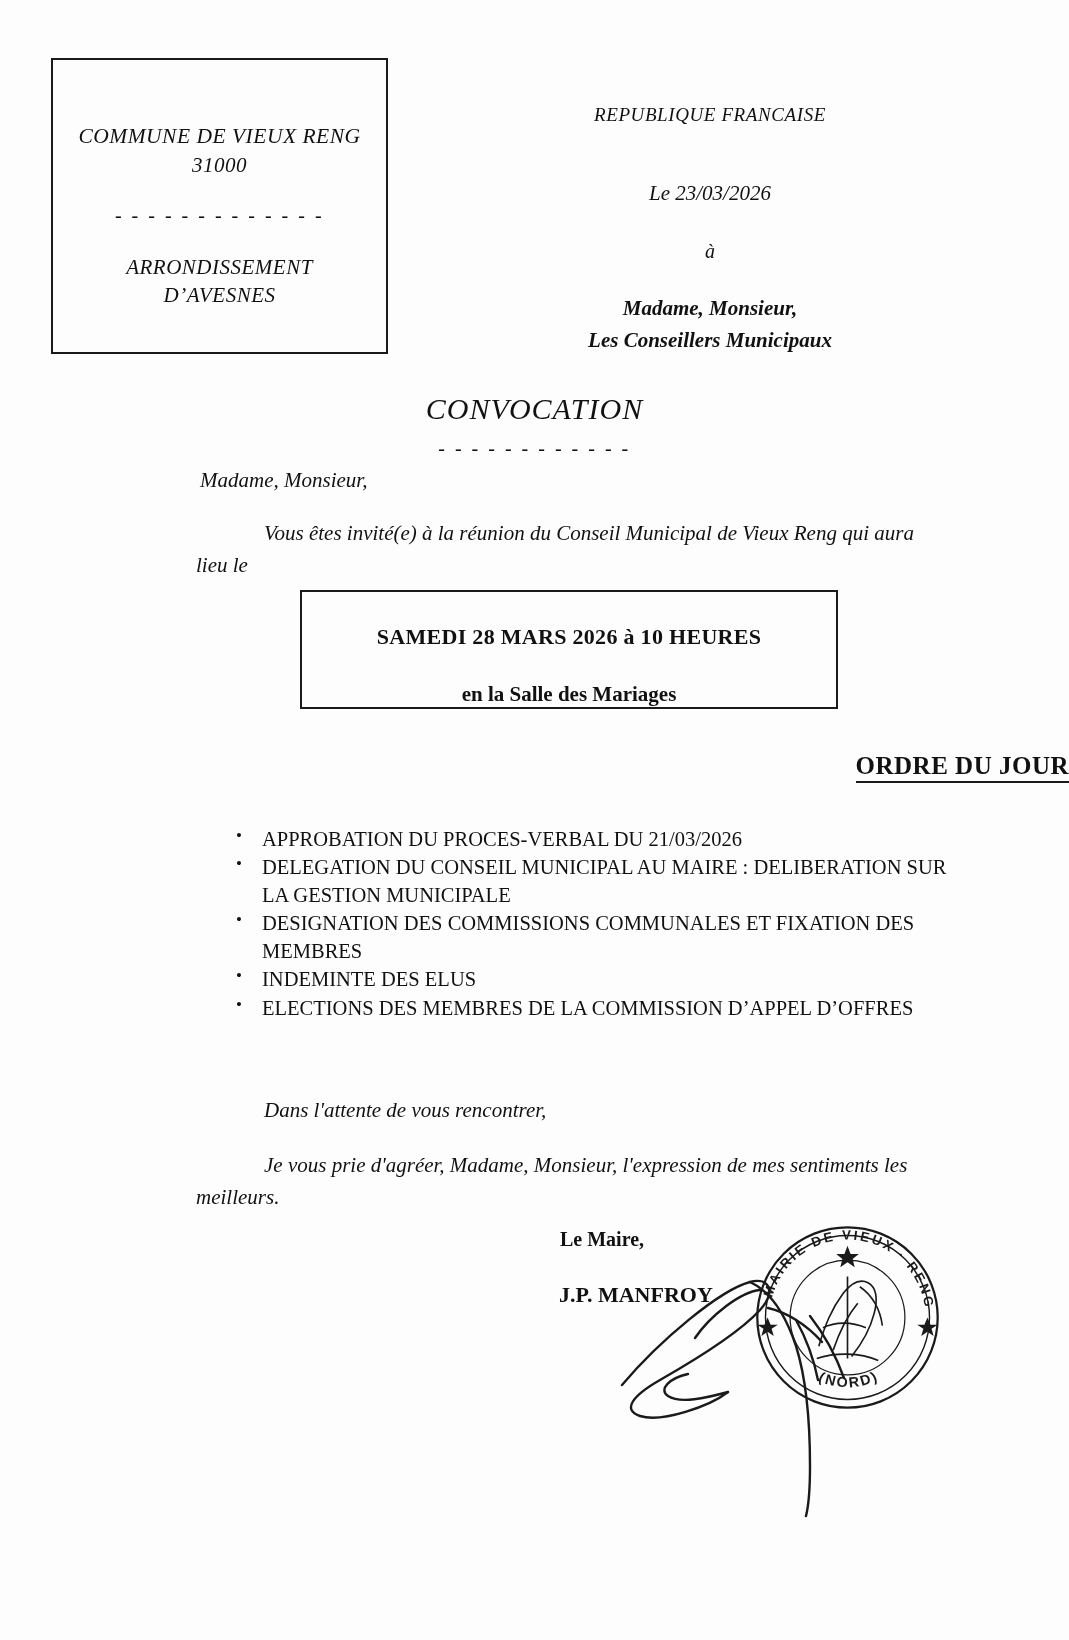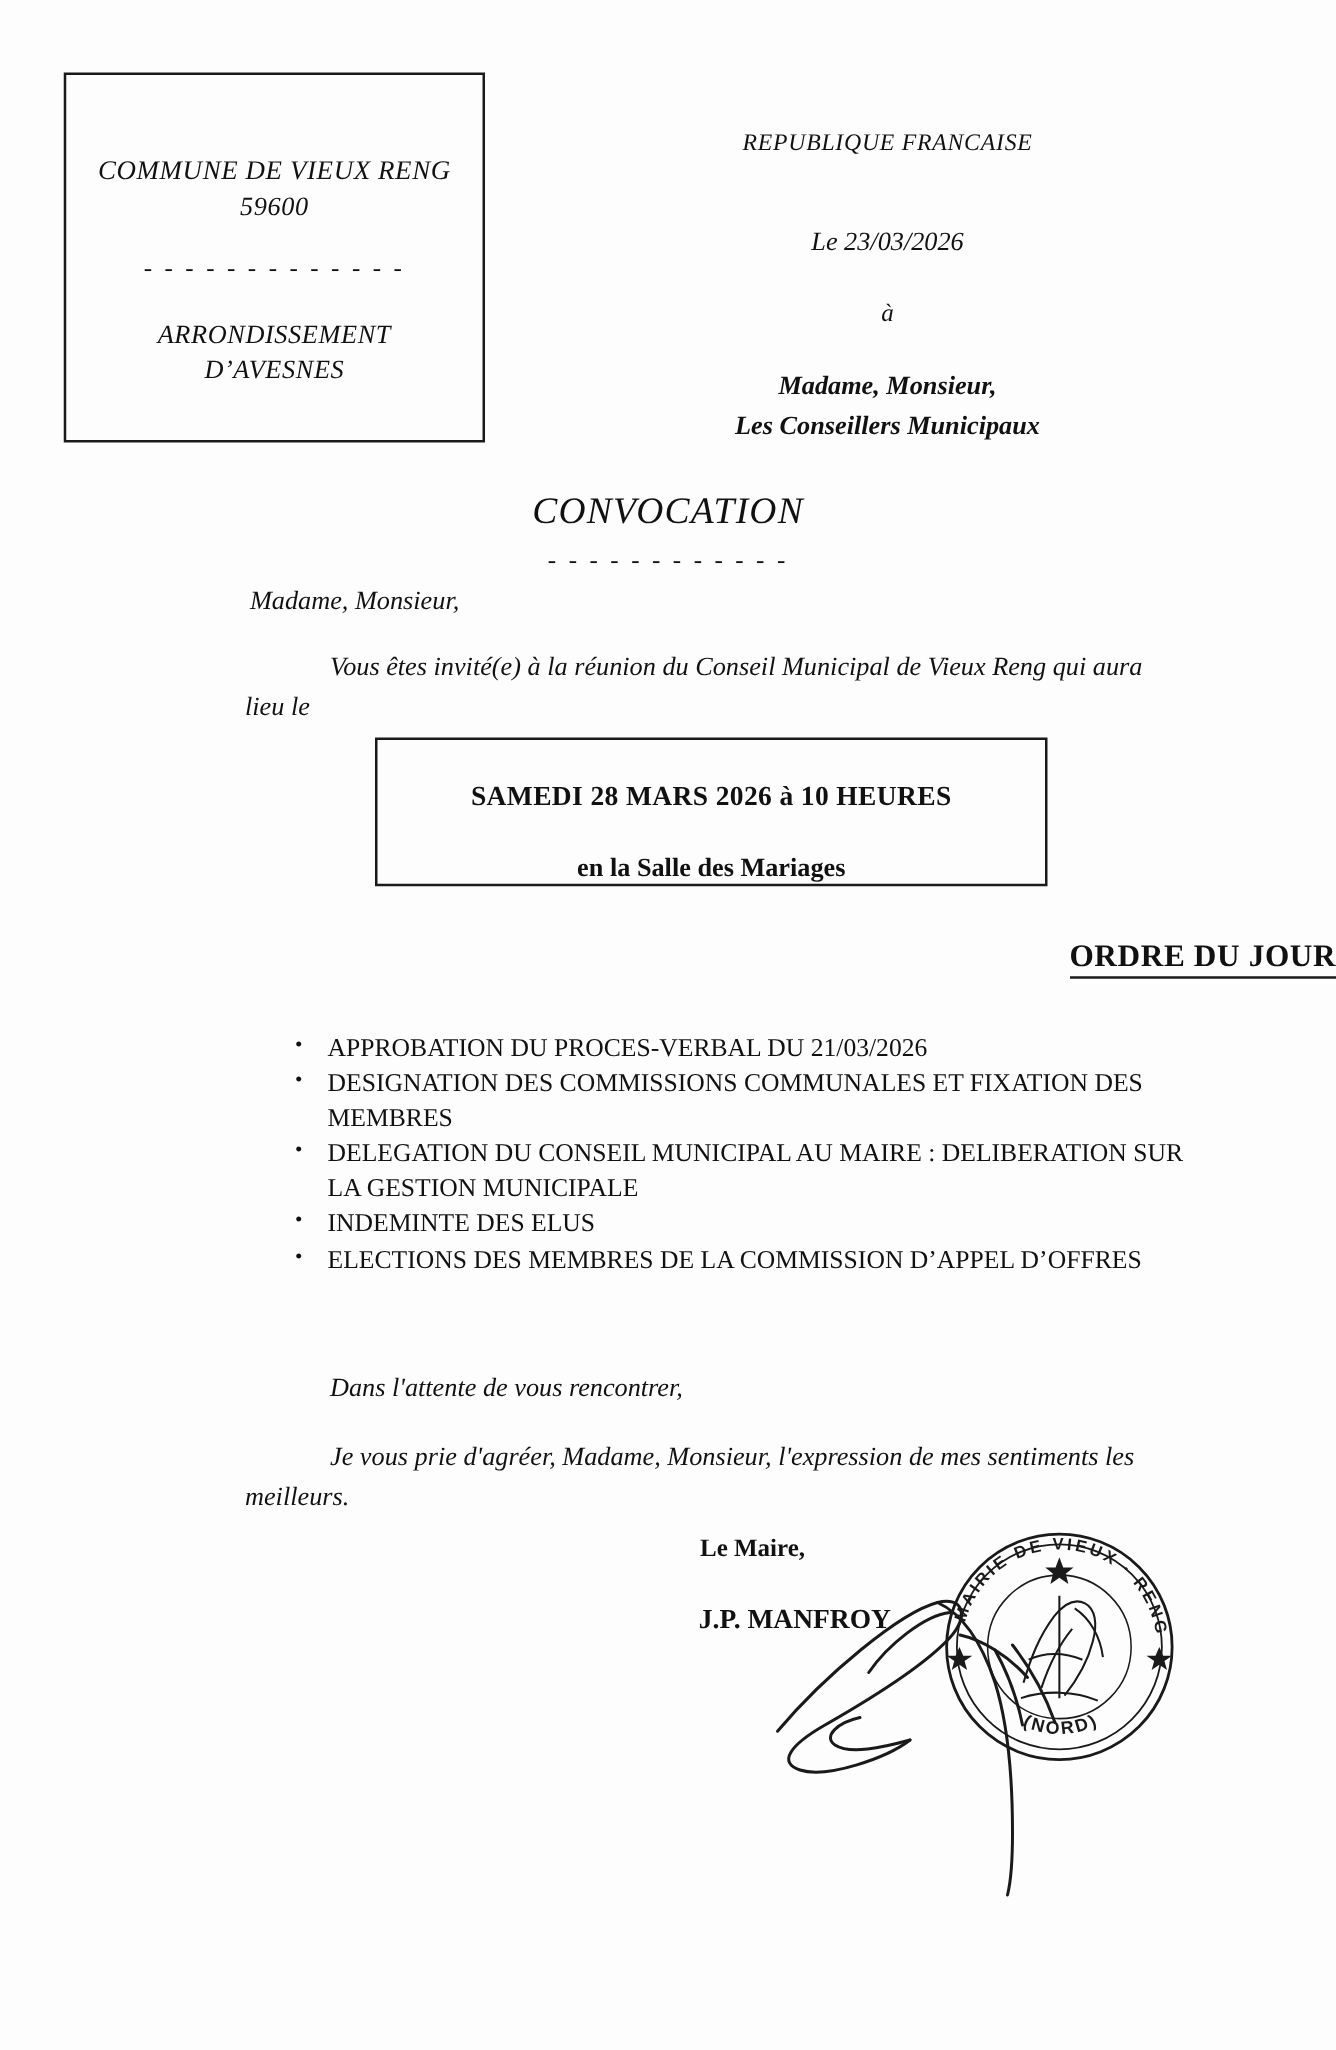--- a/index.html
+++ b/index.html
@@ -222,21 +222,21 @@
 </style>
 </head>
 <body>
 
 <div class="page">
 
   <div class="header-zone">
 
     <div class="commune-box">
       <div class="line1">COMMUNE DE VIEUX RENG</div>
-      <div class="line2">59600</div>
+      <div class="line2">31000</div>
       <div class="dashes">- - - - - - - - - - - - -</div>
       <div class="dept">ARRONDISSEMENT</div>
       <div class="dept">D’AVESNES</div>
     </div>
 
     <div class="right-head">
       <div class="rf">REPUBLIQUE FRANCAISE</div>
       <div class="date">Le 23/03/2026</div>
       <div class="a-line">à</div>
       <div class="dest">
@@ -255,22 +255,22 @@
 
   <div class="meeting-box">
     <div class="when">SAMEDI 28 MARS 2026 à 10 HEURES</div>
     <div class="where">en la Salle des Mariages</div>
   </div>
 
   <div class="ordre"><span>ORDRE DU JOUR</span></div>
 
   <ul class="agenda">
     <li>APPROBATION DU PROCES-VERBAL DU 21/03/2026</li>
+    <li>DELEGATION DU CONSEIL MUNICIPAL AU MAIRE : DELIBERATION SUR LA GESTION MUNICIPALE</li>
     <li>DESIGNATION DES COMMISSIONS COMMUNALES ET FIXATION DES MEMBRES</li>
-    <li>DELEGATION DU CONSEIL MUNICIPAL AU MAIRE : DELIBERATION SUR LA GESTION MUNICIPALE</li>
     <li>INDEMINTE DES ELUS</li>
     <li>ELECTIONS DES MEMBRES DE LA COMMISSION D’APPEL D’OFFRES</li>
   </ul>
 
   <div class="closing1">Dans l'attente de vous rencontrer,</div>
   <div class="closing2">Je vous prie d'agréer, Madame, Monsieur, l'expression de mes sentiments les meilleurs.</div>
 
   <div class="le-maire">Le Maire,</div>
   <div class="signer">J.P. MANFROY</div>
 

